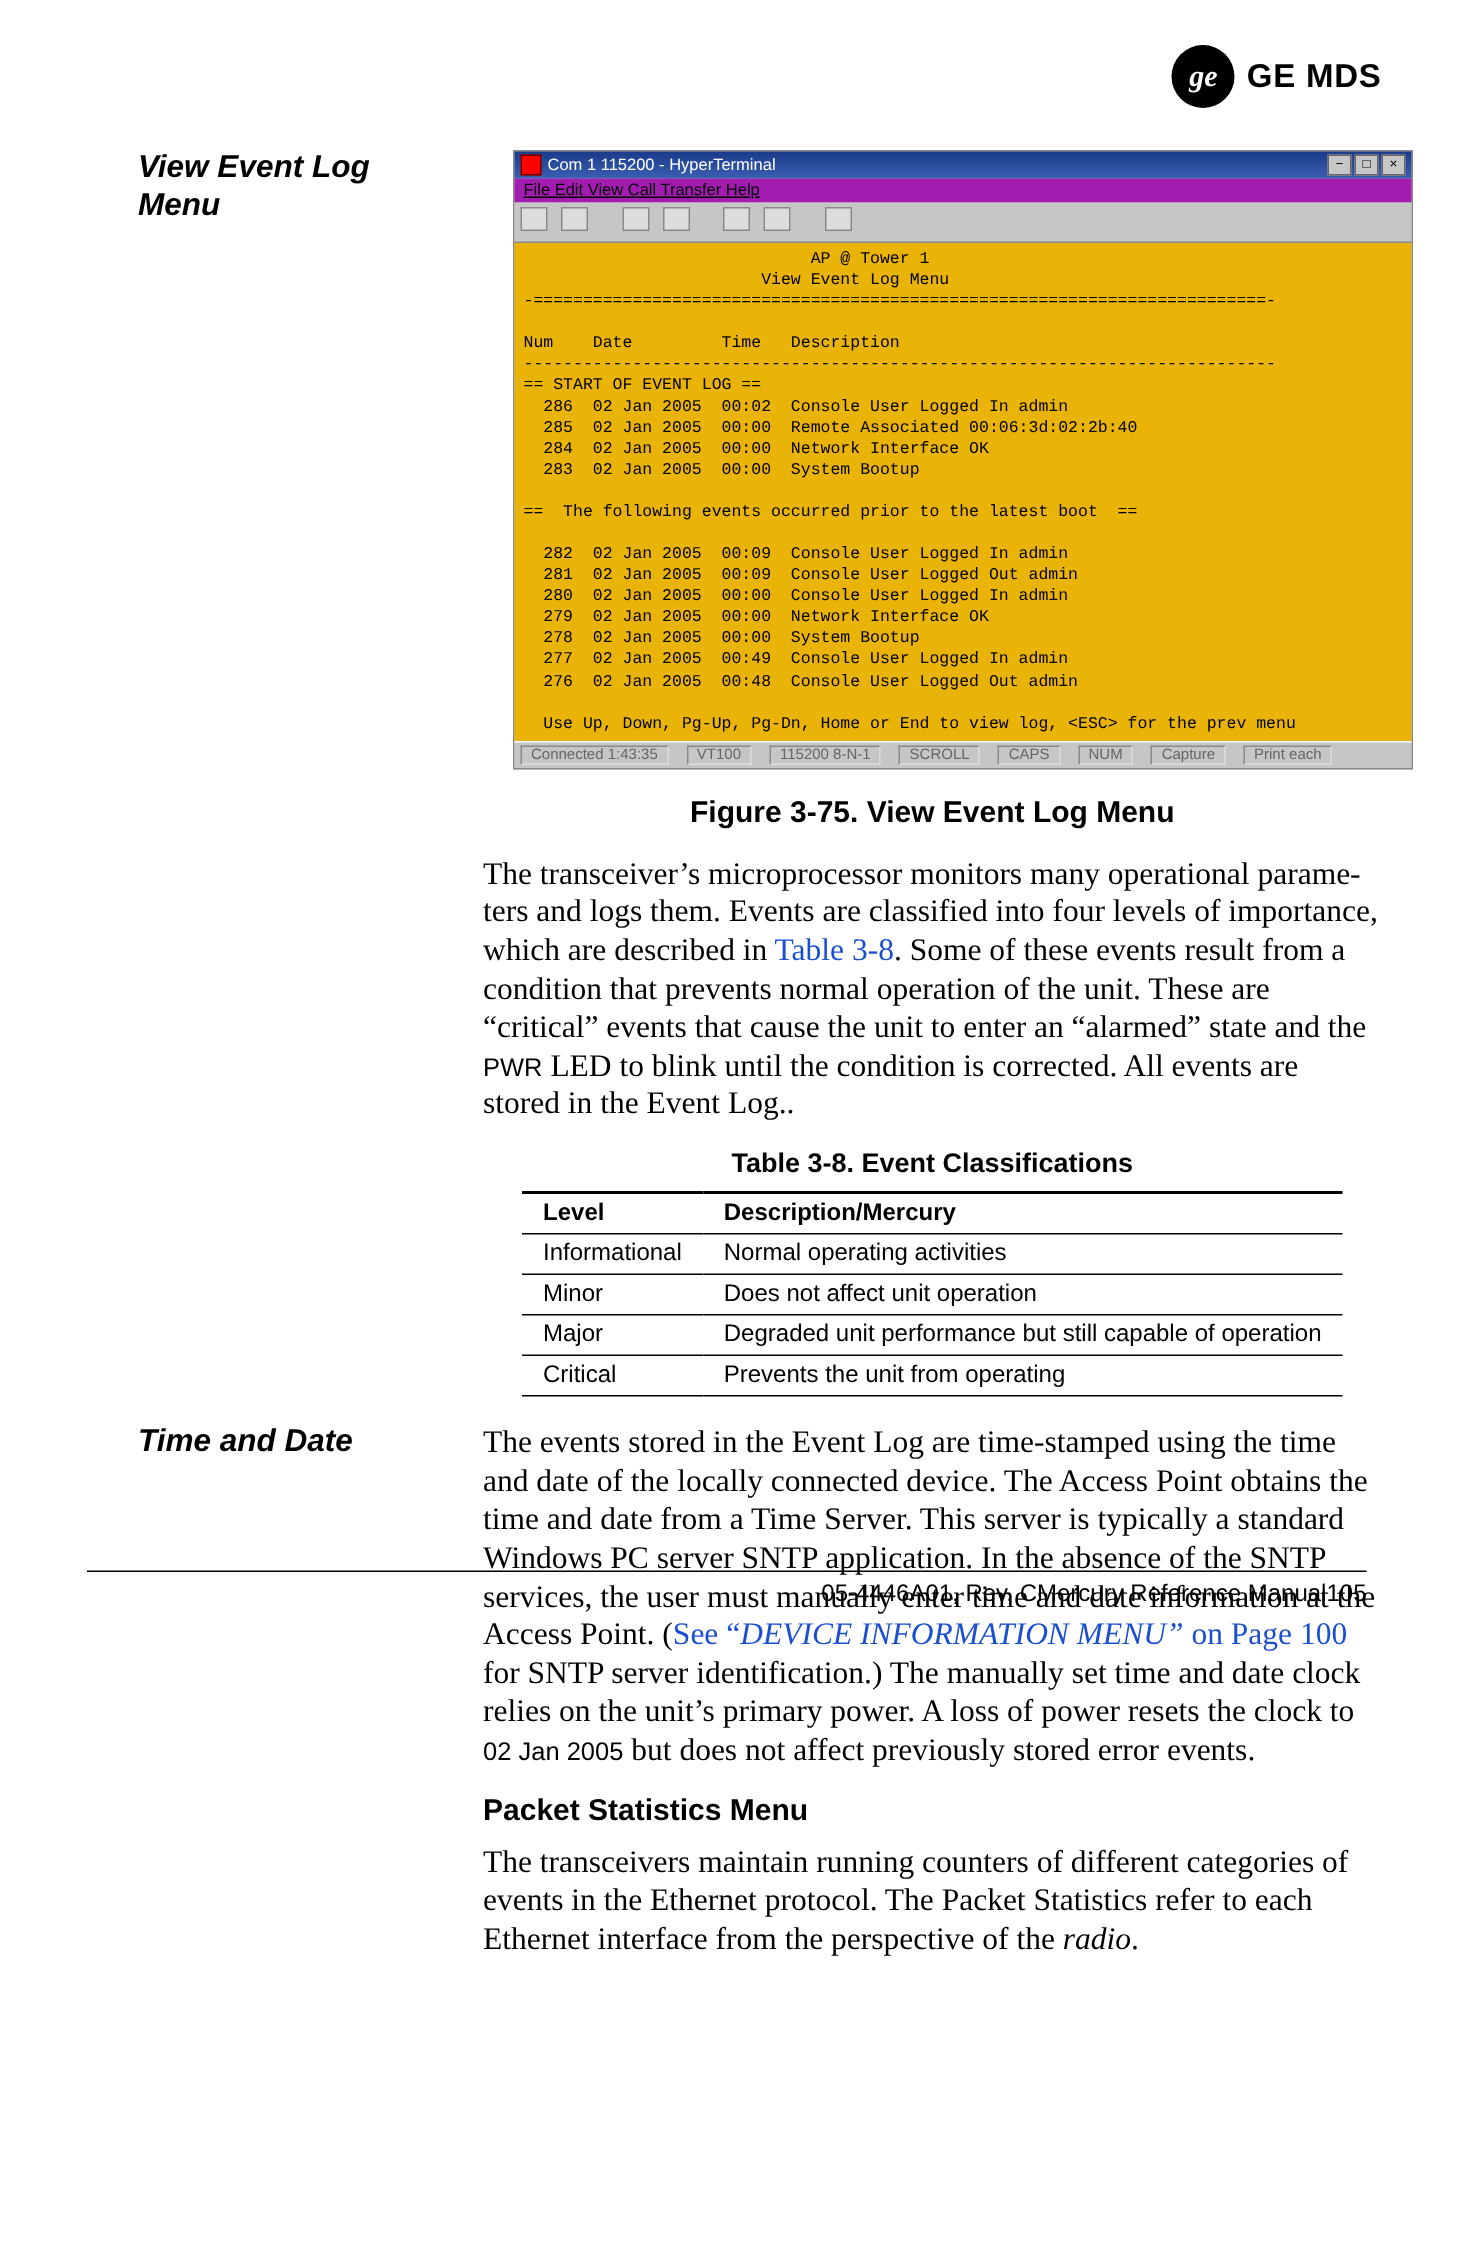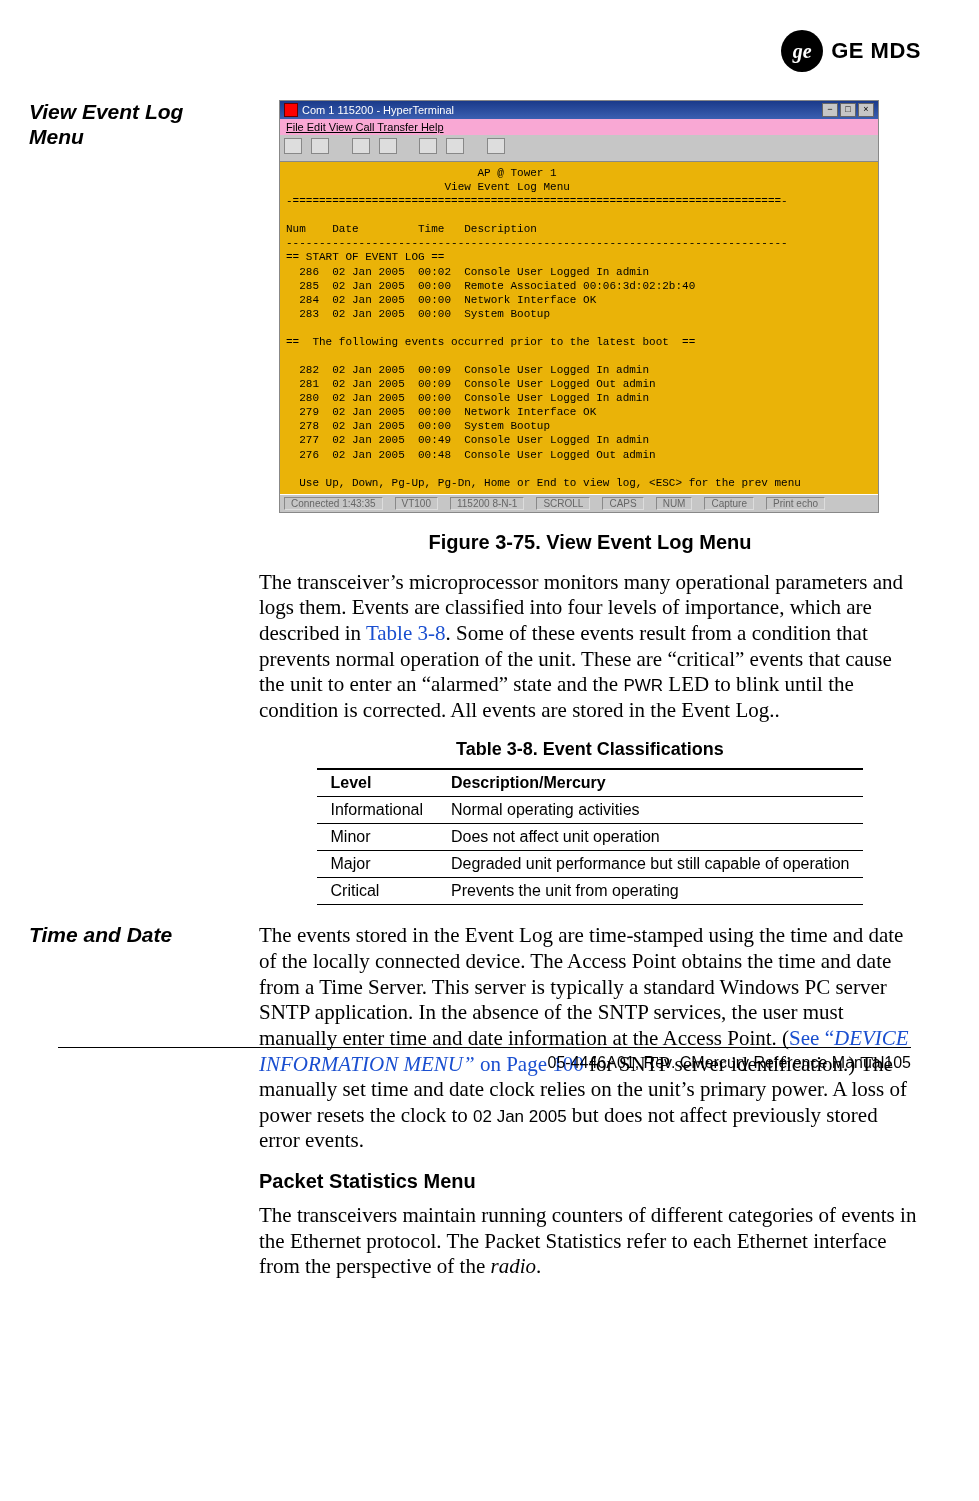--- a/index.html
+++ b/index.html
@@ -1,32 +1,32 @@
 <!DOCTYPE html>
 <html><head>
 <meta charset="utf-8">
 <style>
   *{box-sizing:border-box;margin:0;padding:0;}
   body{font-family:"Times New Roman",serif;color:#000;width:979px;height:1501px;position:relative;background:#fff;}
-  .page{width:979px;height:1106px;position:relative;padding:30px 58px 0 29px;}
+  .page{width:979px;height:1106px;position:relative;padding:30px 58px 0 92px;}
   .logo-area{position:absolute;top:30px;right:58px;display:flex;align-items:center;gap:8px;}
   .ge-circle{width:42px;height:42px;border-radius:50%;background:#000;color:#fff;display:flex;align-items:center;justify-content:center;font-family:serif;font-style:italic;font-size:20px;font-weight:bold;}
   .ge-mds{font-family:Arial,Helvetica,sans-serif;font-weight:bold;font-size:22px;color:#000;letter-spacing:0.5px;}
   .content{display:flex;gap:30px;padding-top:70px;}
   .sidecol{width:200px;flex-shrink:0;padding-top:0;}
   .side-head{font-family:Arial,Helvetica,sans-serif;font-weight:bold;font-style:italic;font-size:21px;line-height:1.18;}
   .maincol{flex:1;min-width:0;}
   .screenshot{width:600px;margin-left:20px;border-radius:17px;}
   .win{border:1px solid #888;background:#c6c6c6;font-family:"Courier New",monospace;font-size:12px;color:#000;}
   .win-title{background:linear-gradient(#1a3a8a,#3b5fb1);color:#fff;font-family:Tahoma,Arial,sans-serif;font-size:11px;padding:2px 4px;display:flex;align-items:center;justify-content:space-between;}
   .win-title-left{display:flex;align-items:center;gap:4px;}
   .win-title-icon{width:14px;height:14px;background:red;border:1px solid #600;}
   .win-controls{display:flex;gap:2px;}
   .win-controls span{width:16px;height:14px;background:#c6c6c6;border:1px solid #666;display:inline-block;text-align:center;font-size:9px;line-height:11px;color:#000;}
-  .win-menu{background:#f9a8d4;font-family:Tahoma,Arial,sans-serif;font-size:11px;color:#000;padding:2px 6px;text-decoration:underline;}
+  .win-menu{background:#a21caf;font-family:Tahoma,Arial,sans-serif;font-size:11px;color:#000;padding:2px 6px;text-decoration:underline;}
   .win-toolbar{background:#c6c6c6;padding:3px 4px;border-bottom:1px solid #888;}
   .tool-btn{display:inline-block;width:18px;height:16px;background:#ddd;border:1px solid #888;margin-right:2px;}
   .tool-gap{display:inline-block;width:6px;}
   .terminal{background:#eab308;color:#000;padding:4px 6px;line-height:1.28;font-family:"Courier New",monospace;font-size:11px;white-space:pre;overflow:hidden;}
   .win-status{background:#c6c6c6;font-family:Tahoma,Arial,sans-serif;font-size:10px;color:#666;padding:2px 4px;display:flex;gap:12px;border-top:1px solid #fff;}
   .win-status span{border:1px inset #ddd;padding:0 6px;}
   .fig-cap{font-family:Arial,Helvetica,sans-serif;font-weight:bold;font-size:20px;text-align:center;margin:18px 0 16px 0;}
   .para{font-family:"Times New Roman",serif;font-size:21px;line-height:1.22;margin-bottom:16px;}
   .linkref{color:#1a4fd0;}
   .tbl-cap{font-family:Arial,Helvetica,sans-serif;font-weight:bold;font-size:18px;text-align:center;margin:10px 0 8px 0;}
@@ -109,21 +109,21 @@
 
   Use Up, Down, Pg-Up, Pg-Dn, Home or End to view log, &lt;ESC&gt; for the prev menu</div>
         <div class="win-status">
           <span>Connected 1:43:35</span>
           <span>VT100</span>
           <span>115200 8-N-1</span>
           <span>SCROLL</span>
           <span>CAPS</span>
           <span>NUM</span>
           <span>Capture</span>
-          <span>Print echo</span>
+          <span>Print each</span>
         </div>
       </div>
     </div>
 
     <div class="fig-cap">Figure 3-75. View Event Log Menu</div>
 
     <div class="para">
       <span>The transceiver’s microprocessor monitors many operational parame­ters and logs them. Events are classified into four levels of importance, which are described in </span><span class="linkref">Table 3-8</span><span>. Some of these events result from a condition that prevents normal operation of the unit. These are “critical” events that cause the unit to enter an “alarmed” state and the</span> <span class="smallsans">PWR</span> <span>LED to blink until the condition is corrected. All events are stored in the Event Log..</span>
     </div>
 

